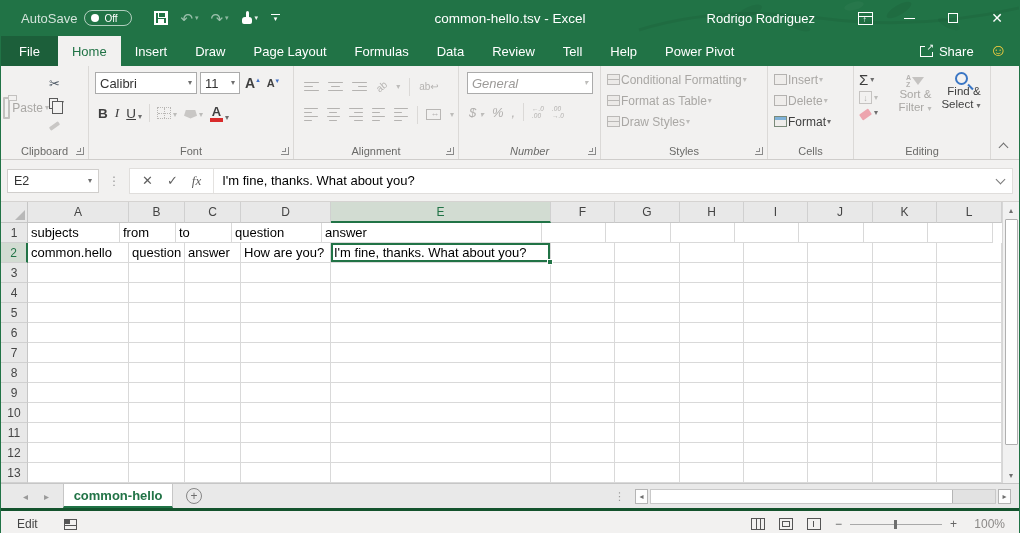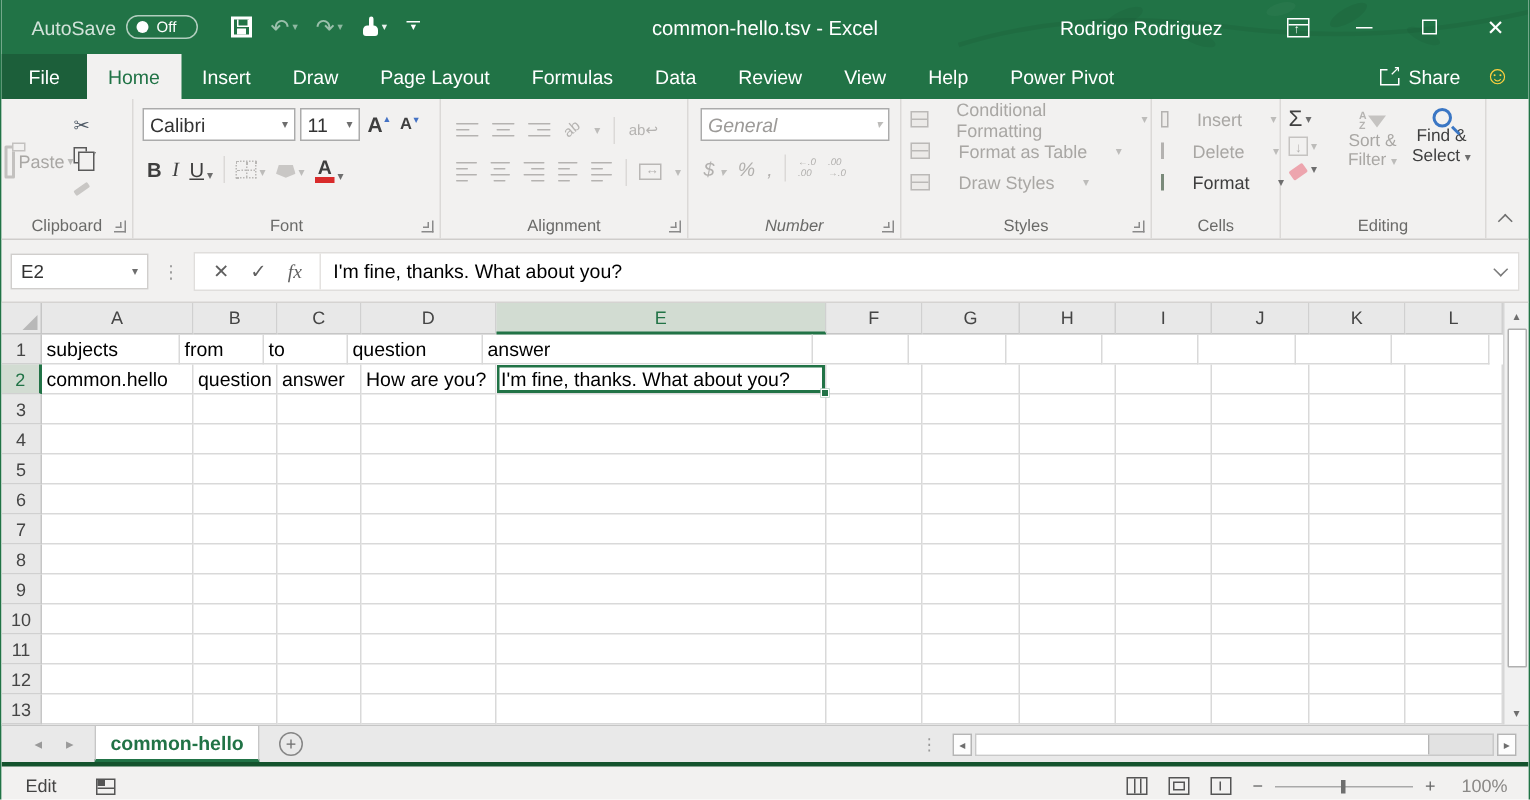--- a/index.html
+++ b/index.html
@@ -119,42 +119,42 @@
   .merge-ic::after { content:"↔"; position:absolute; left:3px; top:-2px; font-size:9px; color:#b5b3b1; }
 
   
   .g-number { width:142px;font-style:italic; }
   .numbox { width:126px; margin:3px 0 4px 6px; color:#9c9a98; }
   .num-r2 { display:flex; align-items:center; gap:8px; padding:5px 0 0 8px; font-size:13px; color:#b2b0ae; }
   .decimal { display:flex; flex-direction:column; font-size:6.5px; line-height:7px; color:#b2b0ae; letter-spacing:0; }
 
   
   .g-styles { width:167px; padding-left:6px; }
-  .stylerow { display:flex; align-items:center; gap:19px; height:21px; font-size:12px; }
+  .stylerow { display:flex; align-items:center; gap:1px; height:21px; font-size:12px; }
   .ico-sq { width:13px; height:11px; border:1px solid #bbb9b7; position:relative; background:#eceae8; }
   .ico-sq::after { content:""; position:absolute; left:0; right:0; top:4px; border-top:1px solid #bbb9b7; }
 
   
   .g-cells { width:86px; padding-left:6px; }
   .ico-cells { width:13px; height:11px; border:1px solid #b4b2b0; background:#efedeb; position:relative; }
   .ico-cells.en { border-color:#7a8a7a; }
   .ico-cells.en::after { content:""; position:absolute; left:0; right:0; top:0; height:3px; background:#7fb2d9; }
 
   
   .g-editing { width:137px; display:flex; flex-direction:row; padding-left:5px; }
   .ed-c1 { display:flex; flex-direction:column; gap:4px; padding-top:4px; width:34px; }
   .ed-it { display:flex; align-items:center; gap:2px; }
   .sigma { font-size:15px; color:#3f3f3f; line-height:14px; }
   .filldown { width:13px; height:13px; border:1px solid #c5c3c1; color:#b5b3b1; font-size:9px; display:flex; align-items:center; justify-content:center; }
   .eraser { width:11px; height:7px; background:#eda5ae; border-radius:1px; transform:rotate(-35deg); margin:3px 1px 0 1px; }
   .ed-c2 { display:flex; flex-direction:column; align-items:center; width:44px; padding-top:5px; }
   .sortico { display:flex; align-items:center; gap:1px; }
   .az { display:flex; flex-direction:column; font-size:7px; line-height:7px; color:#b5b3b1; font-weight:bold; }
   .funnel { width:0; height:0; border-left:6px solid transparent; border-right:6px solid transparent; border-top:8px solid #c5c3c1; }
-  .twoline { font-size:11.5px; line-height:13px; text-align:center; }
+  .twoline { font-size:11.5px; line-height:13px; text-align:right; }
   .ed-c3 { display:flex; flex-direction:column; align-items:center; width:48px; padding-top:3px; }
   .magnifier { width:13px; height:13px; border:2px solid #3a76c4; border-radius:50%; position:relative; }
   .magnifier::after { content:""; position:absolute; width:7px; height:2px; background:#3a76c4; transform:rotate(45deg); left:10px; top:12px; }
   .collapse-zone { flex:1; position:relative; border-right:none; }
   .chev-up { position:absolute; right:12px; bottom:8px; width:7px; height:7px; border-left:1.5px solid #6e6e6e; border-top:1.5px solid #6e6e6e; transform:rotate(45deg); }
 
   
   .formula-row { height:42px; background:#f2f1f0; display:flex; align-items:center; padding:0 6px; border-bottom:1px solid #d5d3d1; }
   .namebox { width:92px; height:24px; background:#fff; border:1px solid #d0cecc; display:flex; align-items:center; padding:0 6px; font-size:12.5px; color:#333; justify-content:space-between; }
   .fdots { color:#9a9a9a; font-size:12px; padding:0 9px; }
@@ -275,21 +275,21 @@
 
 <div class="tabrow">
   <span class="rtab file">File</span>
   <span class="rtab active">Home</span>
   <span class="rtab">Insert</span>
   <span class="rtab">Draw</span>
   <span class="rtab">Page Layout</span>
   <span class="rtab">Formulas</span>
   <span class="rtab">Data</span>
   <span class="rtab">Review</span>
-  <span class="rtab">View</span>
+  <span class="rtab">Tell</span>
   <span class="rtab">Help</span>
   <span class="rtab">Power Pivot</span>
   <span class="tab-spacer"></span>
   <span class="share">
       <span class="ico-share"></span>
       <span>Share</span>
     </span>
   <span class="smiley">
       <span>☺</span>
     </span>

